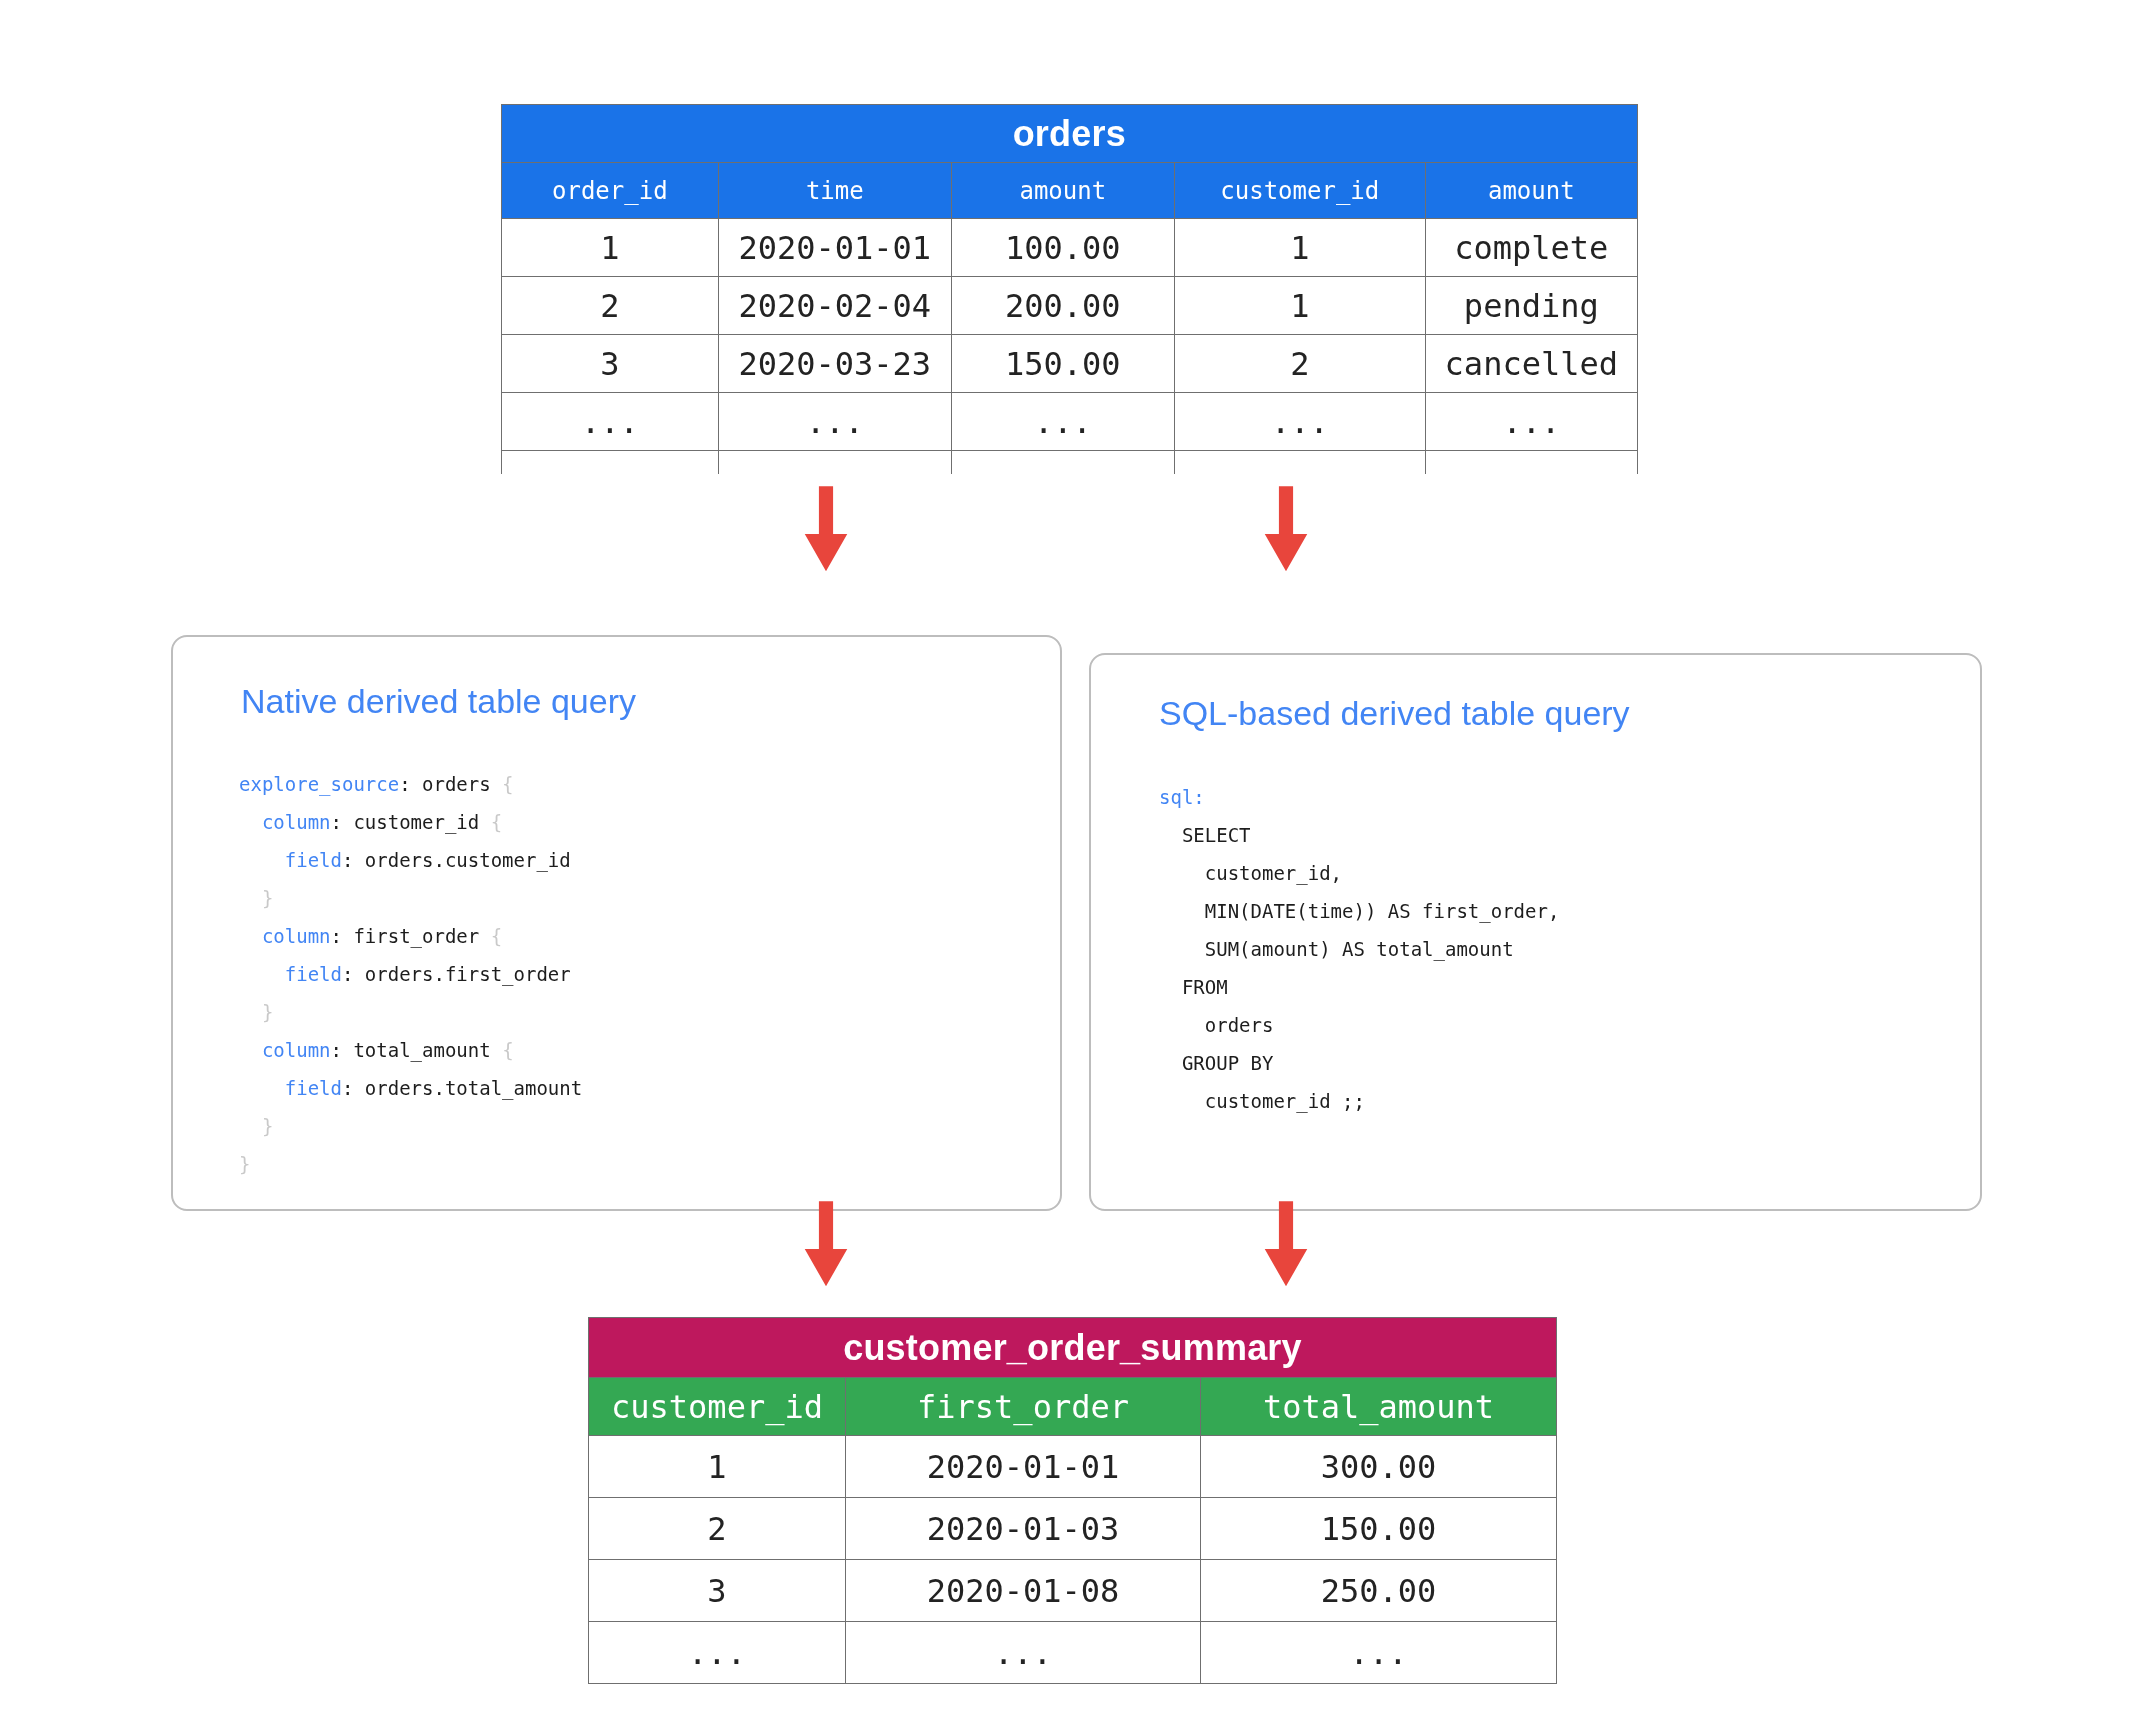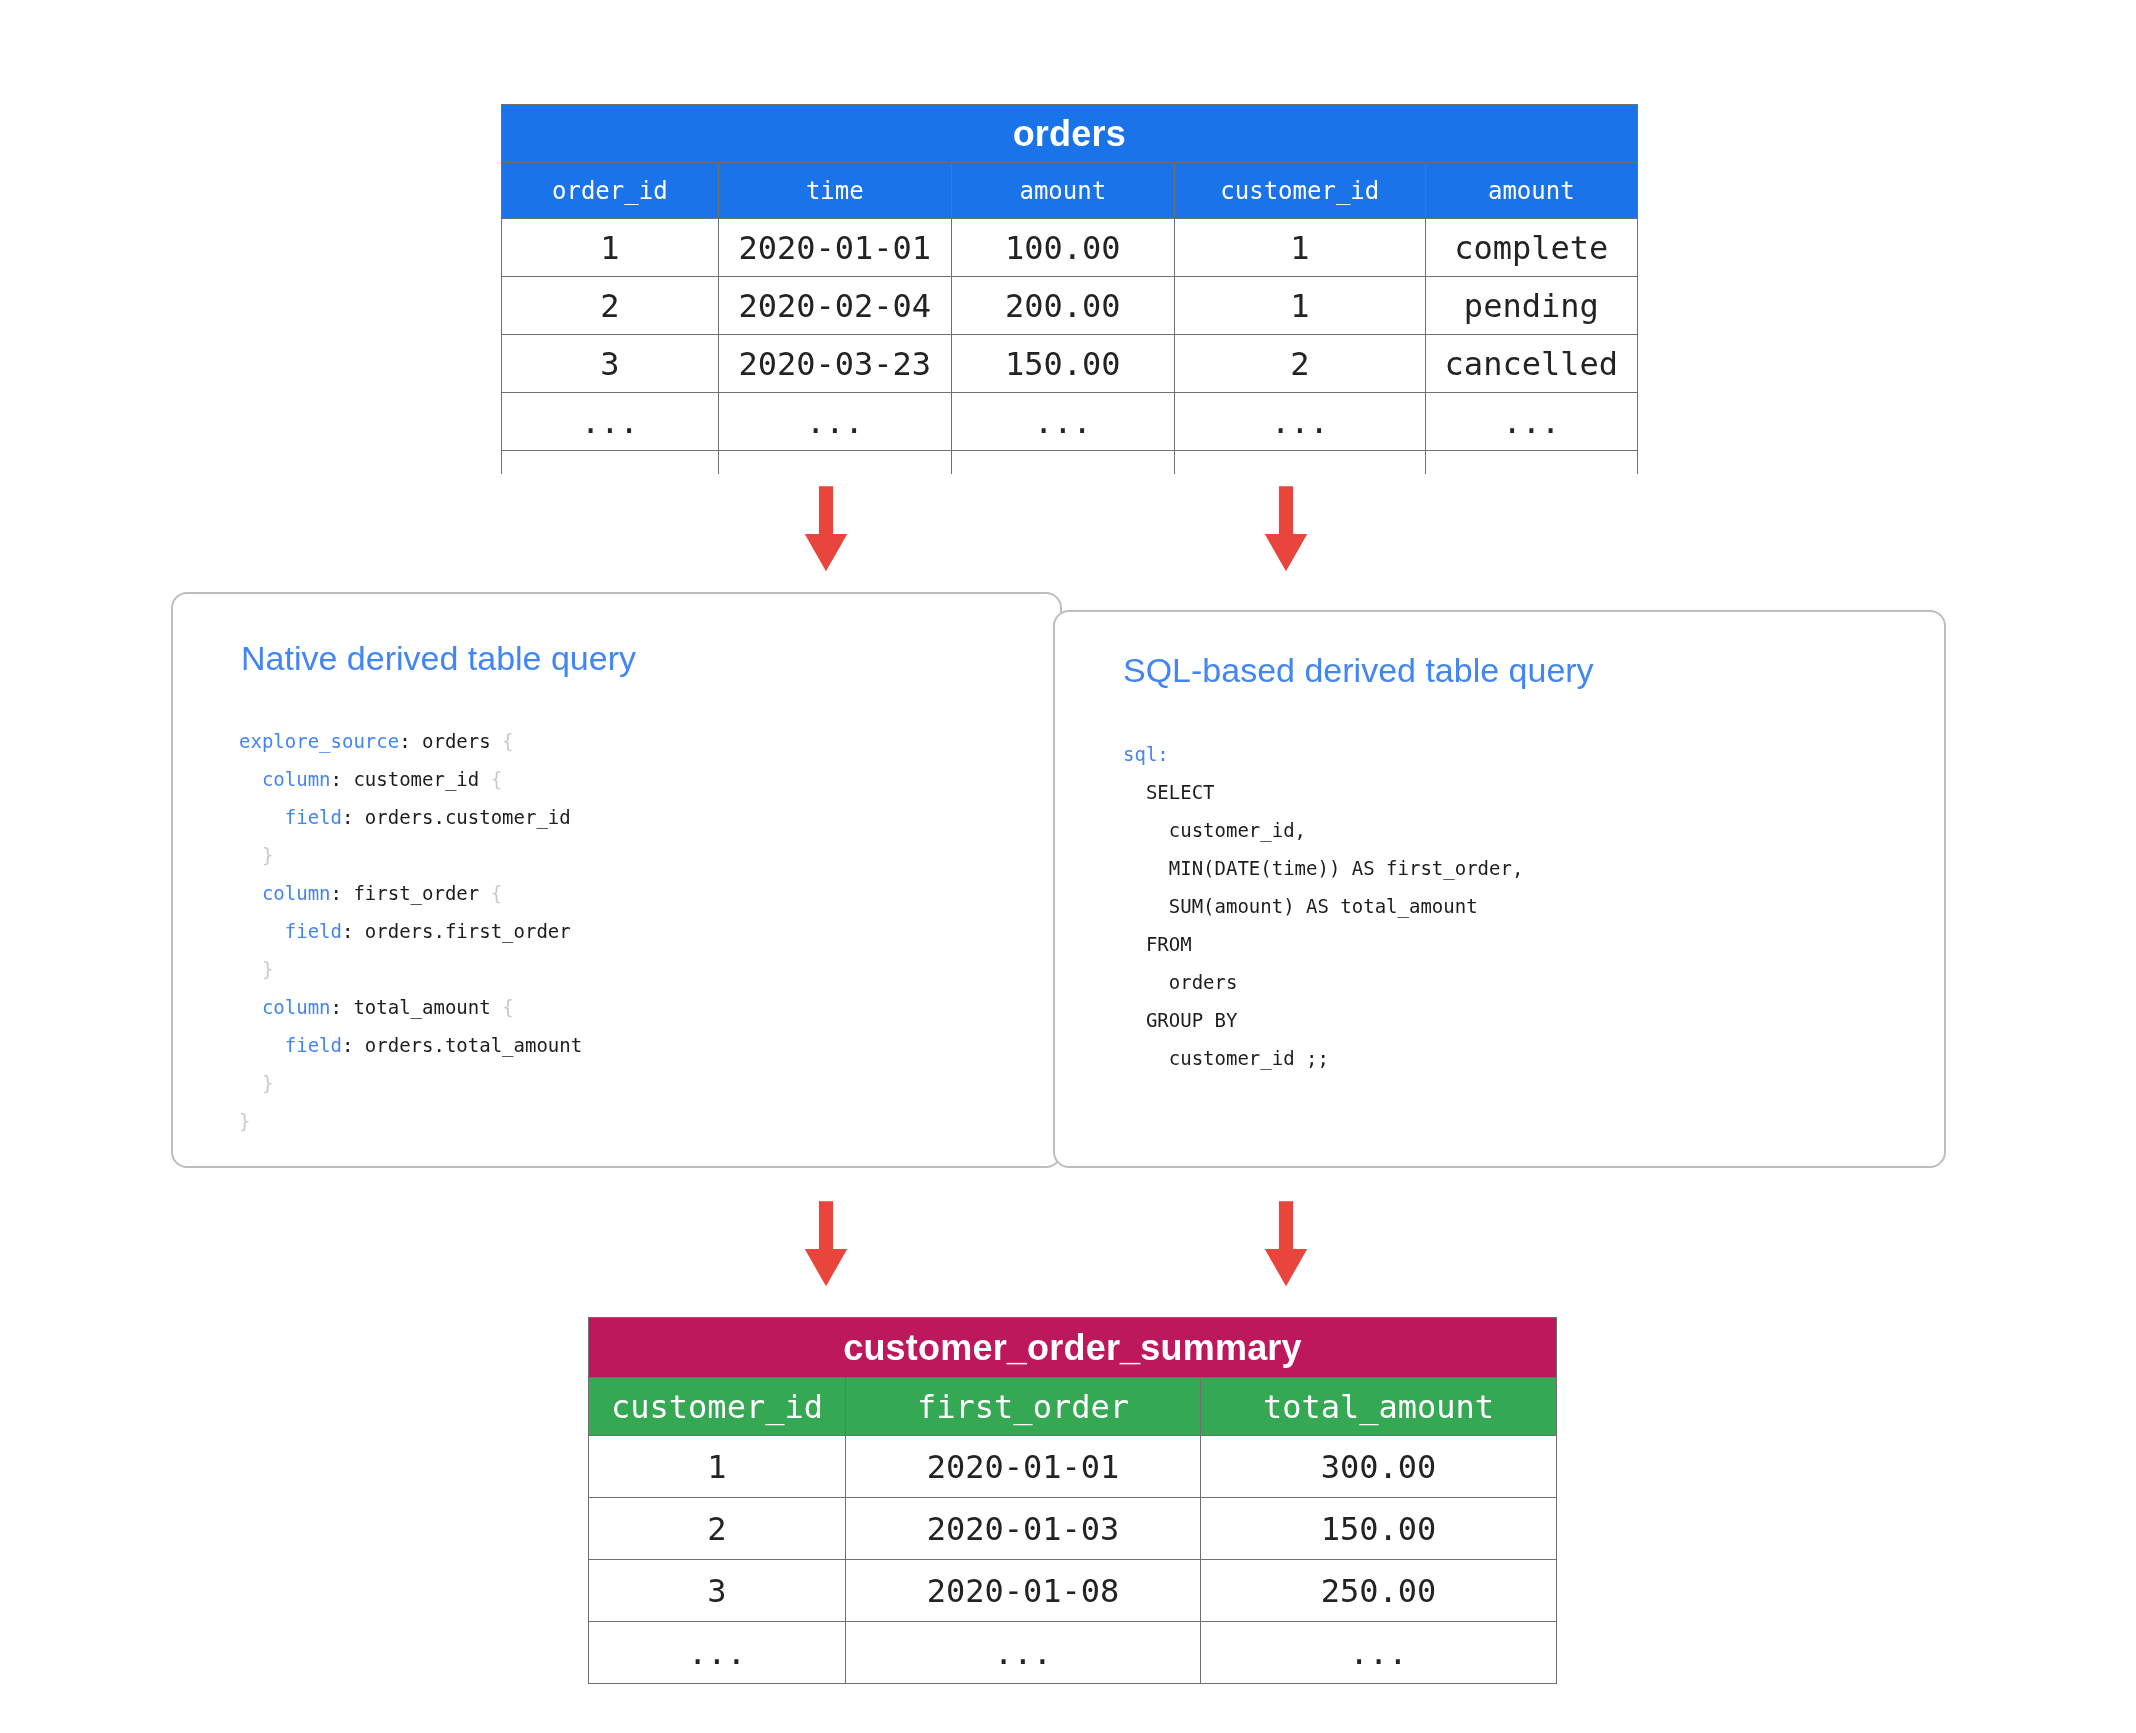--- a/index.html
+++ b/index.html
@@ -106,23 +106,24 @@
   #summary-table col.s1 { width: 355px; }
   #summary-table col.s2 { width: 356px; }
 
   
   .code-card {
     position: absolute;
     background: #ffffff;
     border: 2.7px solid #bdbdbd;
     border-radius: 16px;
     box-sizing: border-box;
+    margin-top: 43px;
   }
   #card-native { left: 171px; top: 592px; width: 891px; height: 576px; }
-  #card-sql    { left: 1053px; top: 610px; width: 893px; height: 558px; }
+  #card-sql    { left: 1089px; top: 610px; width: 893px; height: 558px; }
 
   .card-title {
     position: absolute;
     left: 68px;
     top: 45px;
     color: #4285f4;
     font-size: 34px;
     font-family: "Liberation Sans", sans-serif;
     white-space: nowrap;
   }

